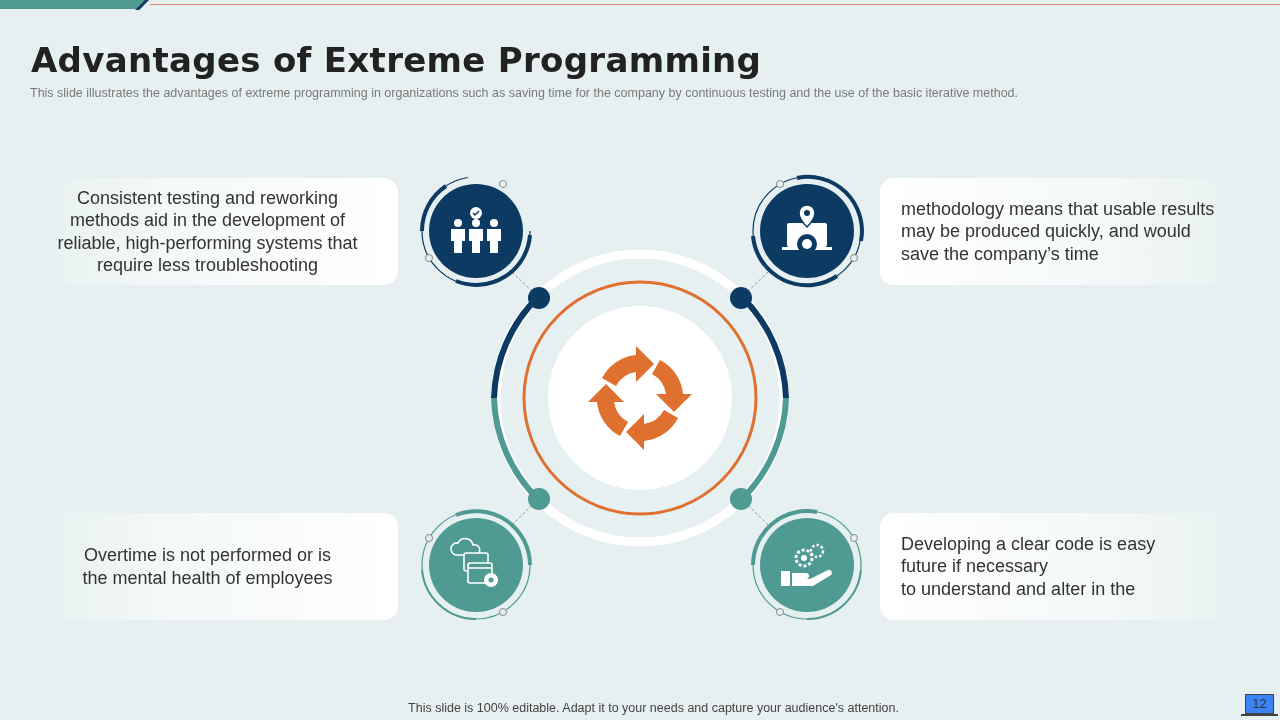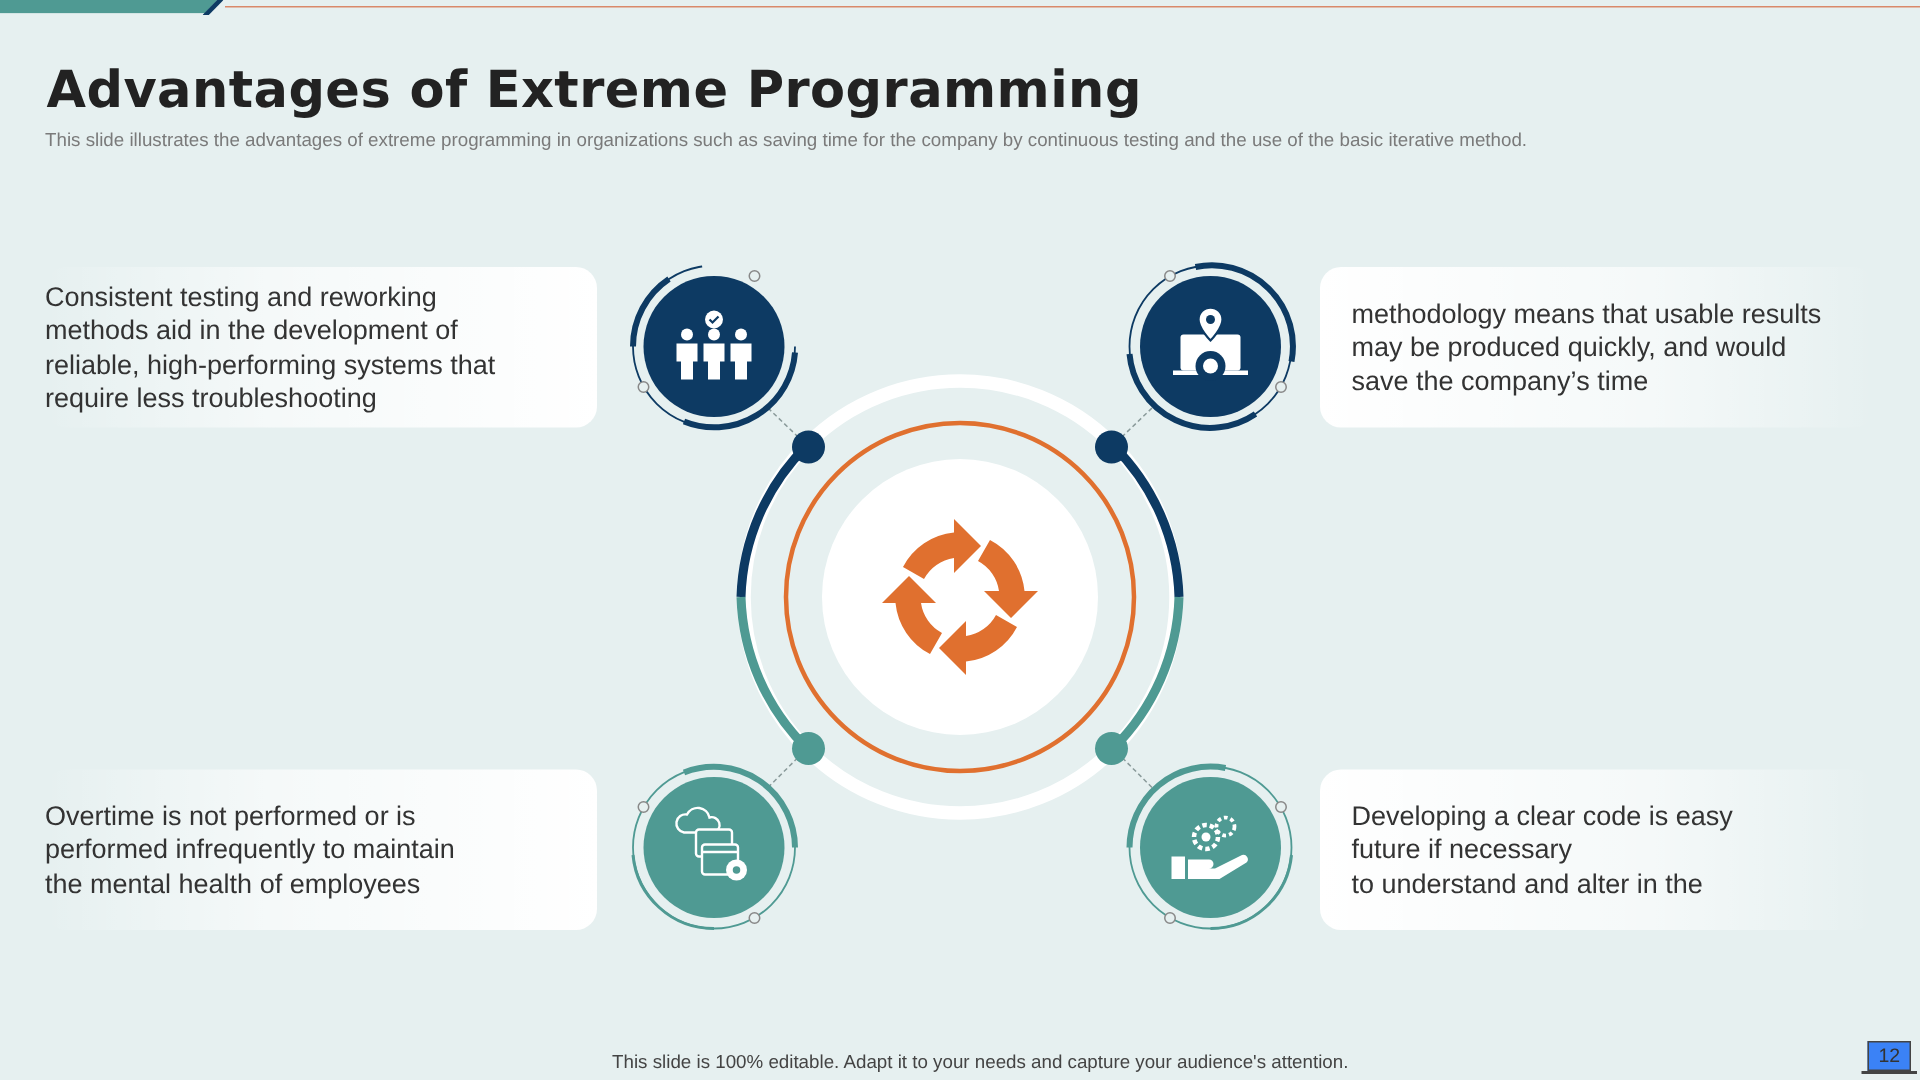--- a/index.html
+++ b/index.html
@@ -35,21 +35,21 @@
   }
   .card {
     position: absolute; height: 107px;
     border-radius: 14px;
     font-size: 18px; line-height: 22.5px; color: #333;
     box-sizing: border-box;
     display: flex; flex-direction: column; justify-content: center;
   }
   .card.left {
     background: linear-gradient(to right, rgba(255,255,255,0) 0%, rgba(255,255,255,0.6) 40%, #ffffff 100%);
-    text-align: left; padding-right: 13px;
+    text-align: center; padding-right: 13px;
   }
   .card.right {
     background: linear-gradient(to left, rgba(255,255,255,0) 0%, rgba(255,255,255,0.6) 40%, #ffffff 100%);
     text-align: left; padding-left: 21px;
   }
   .card .line { display: block; white-space: nowrap; }
   .diagram { position: absolute; left: 0; top: 0; width: 1280px; height: 720px; }
   .footer {
     position: absolute; left: 0; width: 1275px; top: 701px; text-align: center;
     font-size: 12.5px; color: #444; margin-left: 16px;
@@ -195,21 +195,20 @@
 </div>
 
 <div class="card right" style="left:880px; top:178px; width:370px;">
   <span class="line">methodology means that usable results</span>
   <span class="line">may be produced quickly, and would</span>
   <span class="line">save the company’s time</span>
 </div>
 
 <div class="card left" style="left:30px; top:513px; width:368px;">
   <span class="line">Overtime is not performed or is</span>
-  <span class="line">performed infrequently to maintain</span>
   <span class="line">the mental health of employees</span>
 </div>
 
 <div class="card right" style="left:880px; top:513px; width:370px;">
   <span class="line">Developing a clear code is easy</span>
   <span class="line">future if necessary</span>
   <span class="line">to understand and alter in the</span>
 </div>
 
 <div class="footer">This slide is 100% editable. Adapt it to your needs and capture your audience's attention.</div>

